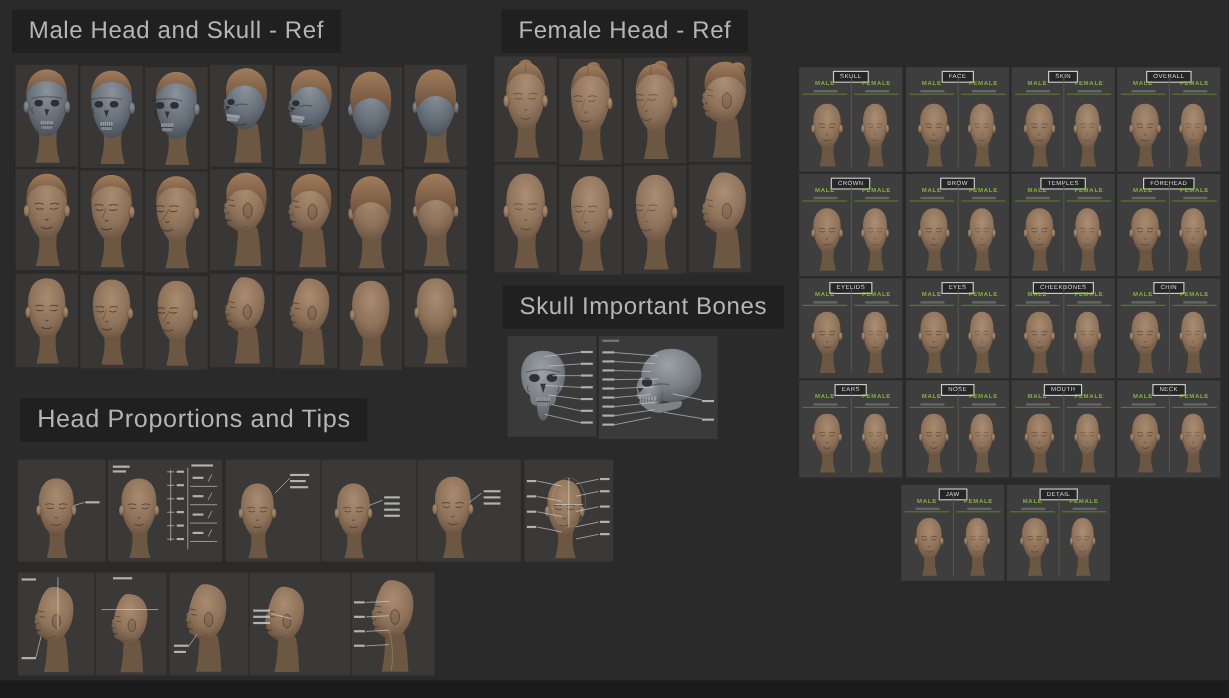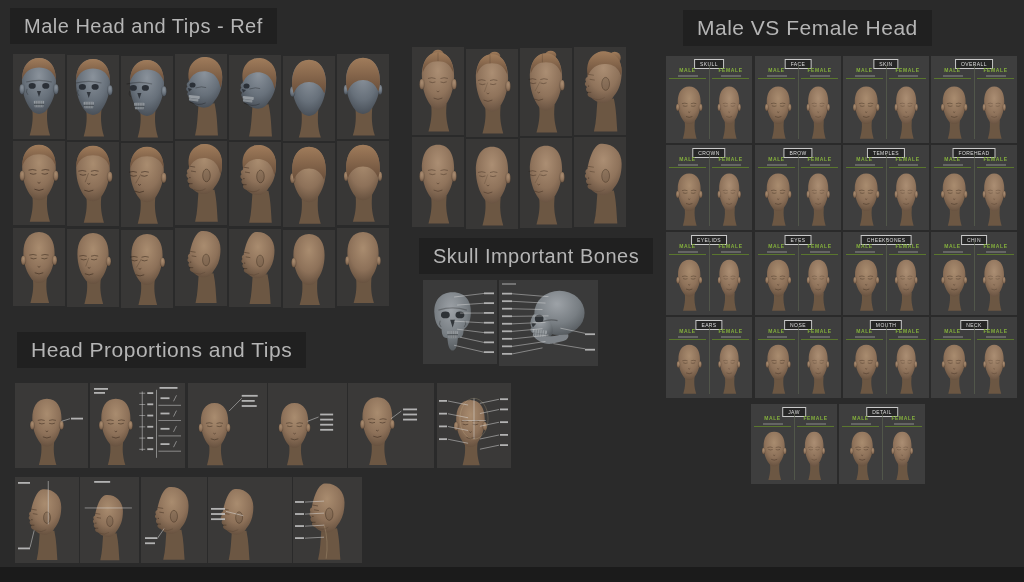--- a/index.html
+++ b/index.html
@@ -55,24 +55,24 @@
           <stop offset="1" stop-color="#4b5054"></stop>
       </radialGradient>
       <linearGradient id="gHair" x1="0" y1="0" x2="0" y2="1">
         <stop offset="0" stop-color="#a07c5b"></stop>
           <stop offset="1" stop-color="#6a4f3b"></stop>
       </linearGradient>
     </defs>
   </svg>
 
   <div class="title" id="t-male" style="left:10px;top:8px;">
-    <span>Male Head and Tips - Ref</span>
+    <span>Male Head and Skull - Ref</span>
   </div>
-  <div class="title" id="t-mvf" style="left:683px;top:10px;font-size:21px;">
-    <span>Male VS Female Head</span>
+  <div class="title" id="t-female" style="left:418px;top:8px;">
+    <span>Female Head - Ref</span>
   </div>
   <div class="title" id="t-prop" style="left:17px;top:332px;font-size:21px;">
     <span>Head Proportions and Tips</span>
   </div>
   <div class="title" id="t-bones" style="left:419px;top:238px;">
     <span>Skull Important Bones</span>
   </div>
 
   <div id="sec-male">
       <div class="tile" style="left: 13px; top: 54px; width: 52px; height: 85px;">

